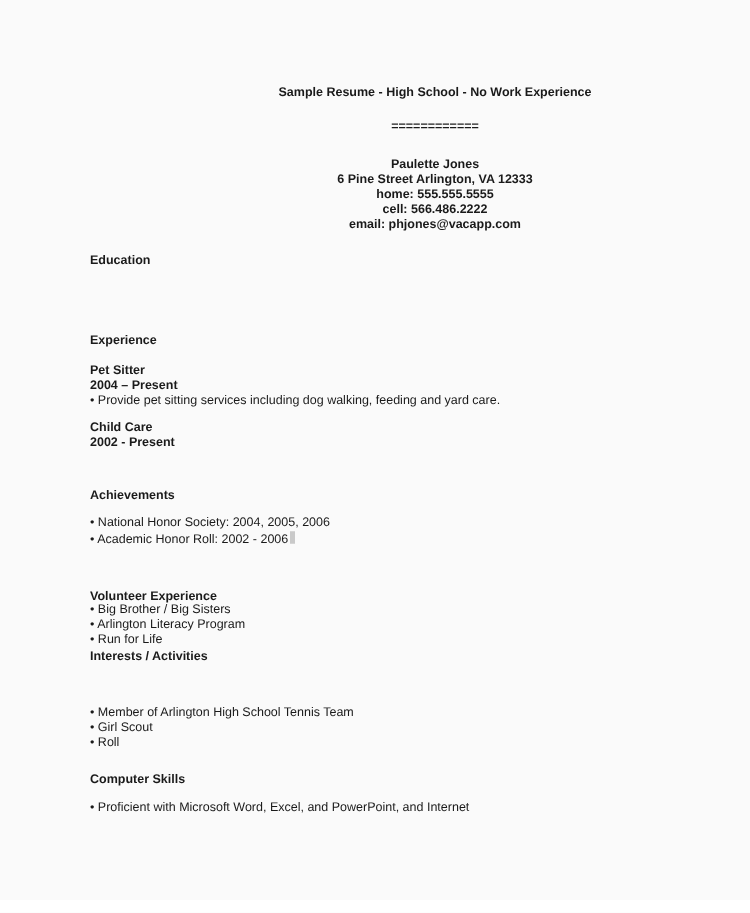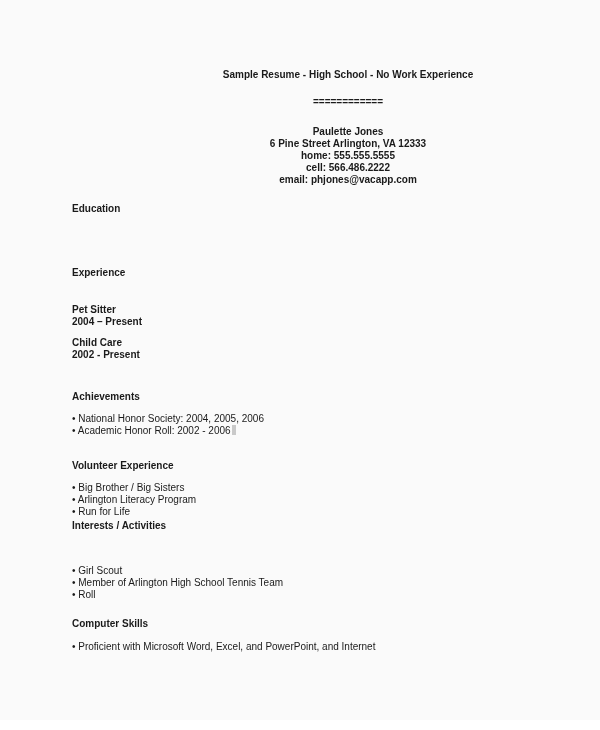--- a/index.html
+++ b/index.html
@@ -51,49 +51,50 @@
     <div class="line">6 Pine Street Arlington, VA 12333</div>
     <div class="line">home: 555.555.5555</div>
     <div class="line">cell: 566.486.2222</div>
     <div class="line">email: phjones@vacapp.com</div>
   </div>
 
   <div class="block bold line" style="top:203px">Education</div>
 
   <div class="block bold line" style="top:267px">Experience</div>
 
-  <div class="block" style="top:304px">
+  <div class="block" style="top:291px">
     <div class="line bold">Pet Sitter</div>
     <div class="line bold">2004 – Present</div>
+    <div class="line">• Provide pet sitting services including dog walking, feeding and yard care.</div>
   </div>
 
   <div class="block" style="top:337px">
     <div class="line bold">Child Care</div>
     <div class="line bold">2002 - Present</div>
   </div>
 
   <div class="block bold line" style="top:391px">Achievements</div>
   <div class="block" style="top:413px">
     <div class="line">• National Honor Society: 2004, 2005, 2006</div>
     <div class="line">
       <span>• Academic Honor Roll: 2002 - 2006</span><span class="cursor"></span>
     </div>
   </div>
 
-  <div class="block bold line" style="top:460px">Volunteer Experience</div>
+  <div class="block bold line" style="top:472px">Volunteer Experience</div>
   <div class="block" style="top:482px">
     <div class="line">• Big Brother / Big Sisters</div>
     <div class="line">• Arlington Literacy Program</div>
     <div class="line">• Run for Life</div>
   </div>
 
   <div class="block bold line" style="top:520px">Interests / Activities</div>
   <div class="block" style="top:565px">
+    <div class="line">• Member of Arlington High School Tennis Team</div>
     <div class="line">• Girl Scout</div>
-    <div class="line">• Member of Arlington High School Tennis Team</div>
     <div class="line">• Roll</div>
   </div>
 
   <div class="block bold line" style="top:618px">Computer Skills</div>
   <div class="block" style="top:641px">
     <div class="line">• Proficient with Microsoft Word, Excel, and PowerPoint, and Internet</div>
   </div>
 
 </div>
 

